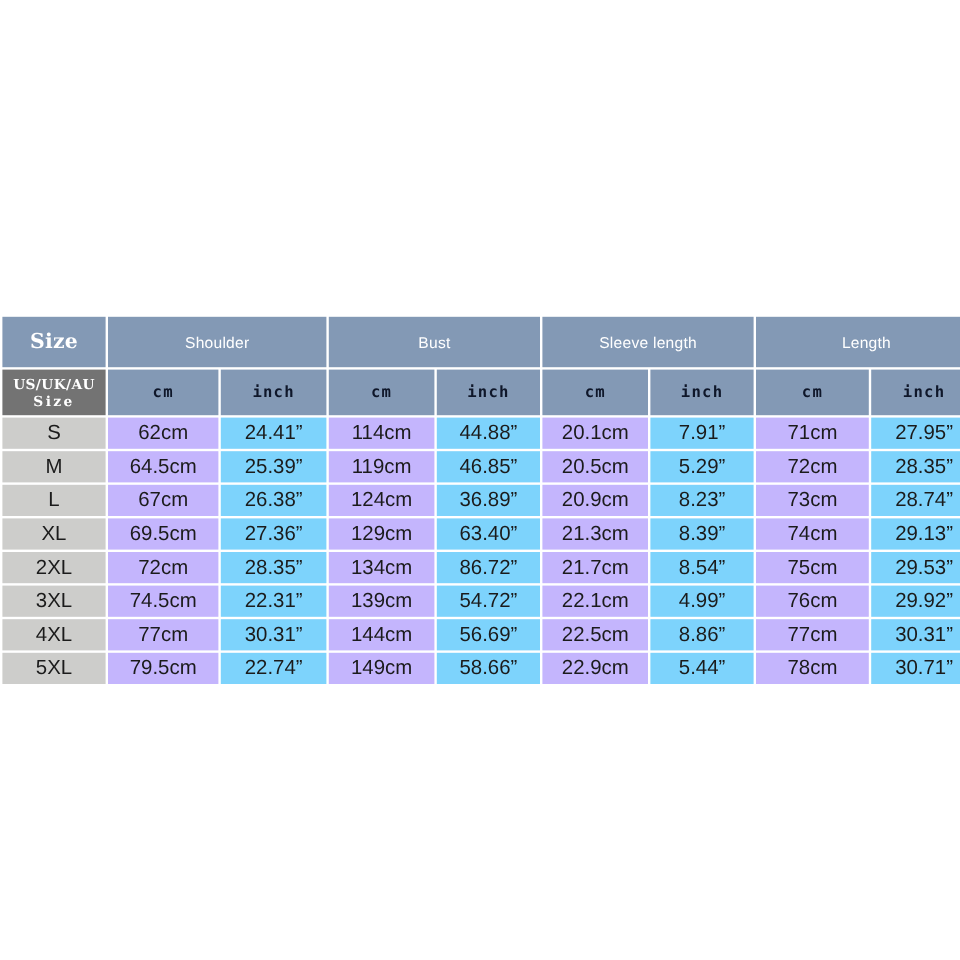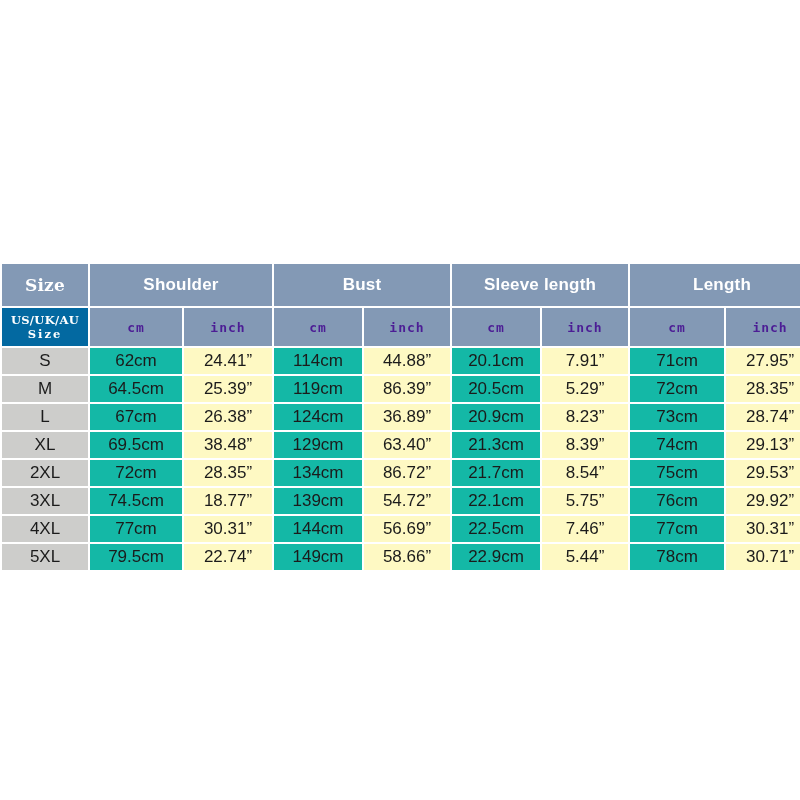--- a/index.html
+++ b/index.html
@@ -44,57 +44,57 @@
     background: #8399b5;
     color: #ffffff;
     font-family: "DejaVu Serif", "Liberation Serif", serif;
     font-weight: bold;
     font-size: 17px;
     height: 42px;
     letter-spacing: 0.2px;
   }
   .hdr-group.sans {
     font-family: "Liberation Sans", sans-serif;
-    font-weight: bold;
-    font-size: 17px;
+    font-weight: normal;
+    font-size: 13px;
   }
 
   .hdr-sub {
     background: #8399b5;
-    color: #4c1d95;
+    color: #0f172a;
     font-family: "DejaVu Sans Mono", "Liberation Mono", monospace;
     font-weight: bold;
     font-size: 13px;
     height: 38px;
     letter-spacing: 1px;
   }
 
   .hdr-size-label {
-    background: #0369a1;
+    background: #737373;
     color: #ffffff;
     font-family: "DejaVu Serif", "Liberation Serif", serif;
     font-weight: bold;
     font-size: 11.5px;
     line-height: 14px;
     height: 38px;
     letter-spacing: 0.3px;
   }
   .hdr-size-label .l2 { display: block; letter-spacing: 2px; }
 
   
   .cell {
     height: 26px;
     font-size: 17px;
     color: #1b1b1b;
     font-family: "Liberation Sans", sans-serif;
     font-weight: normal;
   }
   .c-size  { background: #cdcdcb; }
-  .c-cm    { background: #14b8a6; }
-  .c-inch  { background: #fef9c3; }
+  .c-cm    { background: #c4b5fd; }
+  .c-inch  { background: #7dd3fc; }
 
   
 </style>
 </head>
 <body>
 
 <div id="page">
 
   <table id="size-chart">
     <colgroup>
@@ -141,41 +141,41 @@
           <td class="cell c-cm">20.1cm</td>
           <td class="cell c-inch">7.91”</td>
           <td class="cell c-cm">71cm</td>
           <td class="cell c-inch">27.95”</td>
         </tr>
         <tr>
           <td class="cell c-size">M</td>
           <td class="cell c-cm">64.5cm</td>
           <td class="cell c-inch">25.39”</td>
           <td class="cell c-cm">119cm</td>
-          <td class="cell c-inch">86.39”</td>
+          <td class="cell c-inch">46.85”</td>
           <td class="cell c-cm">20.5cm</td>
           <td class="cell c-inch">5.29”</td>
           <td class="cell c-cm">72cm</td>
           <td class="cell c-inch">28.35”</td>
         </tr>
         <tr>
           <td class="cell c-size">L</td>
           <td class="cell c-cm">67cm</td>
           <td class="cell c-inch">26.38”</td>
           <td class="cell c-cm">124cm</td>
           <td class="cell c-inch">36.89”</td>
           <td class="cell c-cm">20.9cm</td>
           <td class="cell c-inch">8.23”</td>
           <td class="cell c-cm">73cm</td>
           <td class="cell c-inch">28.74”</td>
         </tr>
         <tr>
           <td class="cell c-size">XL</td>
           <td class="cell c-cm">69.5cm</td>
-          <td class="cell c-inch">38.48”</td>
+          <td class="cell c-inch">27.36”</td>
           <td class="cell c-cm">129cm</td>
           <td class="cell c-inch">63.40”</td>
           <td class="cell c-cm">21.3cm</td>
           <td class="cell c-inch">8.39”</td>
           <td class="cell c-cm">74cm</td>
           <td class="cell c-inch">29.13”</td>
         </tr>
         <tr>
           <td class="cell c-size">2XL</td>
           <td class="cell c-cm">72cm</td>
@@ -183,36 +183,36 @@
           <td class="cell c-cm">134cm</td>
           <td class="cell c-inch">86.72”</td>
           <td class="cell c-cm">21.7cm</td>
           <td class="cell c-inch">8.54”</td>
           <td class="cell c-cm">75cm</td>
           <td class="cell c-inch">29.53”</td>
         </tr>
         <tr>
           <td class="cell c-size">3XL</td>
           <td class="cell c-cm">74.5cm</td>
-          <td class="cell c-inch">18.77”</td>
+          <td class="cell c-inch">22.31”</td>
           <td class="cell c-cm">139cm</td>
           <td class="cell c-inch">54.72”</td>
           <td class="cell c-cm">22.1cm</td>
-          <td class="cell c-inch">5.75”</td>
+          <td class="cell c-inch">4.99”</td>
           <td class="cell c-cm">76cm</td>
           <td class="cell c-inch">29.92”</td>
         </tr>
         <tr>
           <td class="cell c-size">4XL</td>
           <td class="cell c-cm">77cm</td>
           <td class="cell c-inch">30.31”</td>
           <td class="cell c-cm">144cm</td>
           <td class="cell c-inch">56.69”</td>
           <td class="cell c-cm">22.5cm</td>
-          <td class="cell c-inch">7.46”</td>
+          <td class="cell c-inch">8.86”</td>
           <td class="cell c-cm">77cm</td>
           <td class="cell c-inch">30.31”</td>
         </tr>
         <tr>
           <td class="cell c-size">5XL</td>
           <td class="cell c-cm">79.5cm</td>
           <td class="cell c-inch">22.74”</td>
           <td class="cell c-cm">149cm</td>
           <td class="cell c-inch">58.66”</td>
           <td class="cell c-cm">22.9cm</td>

